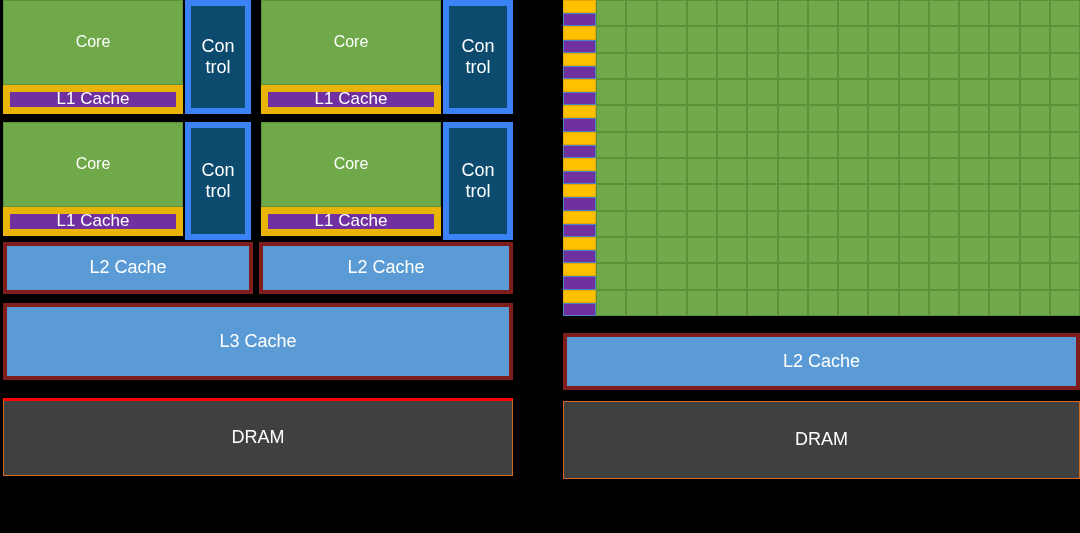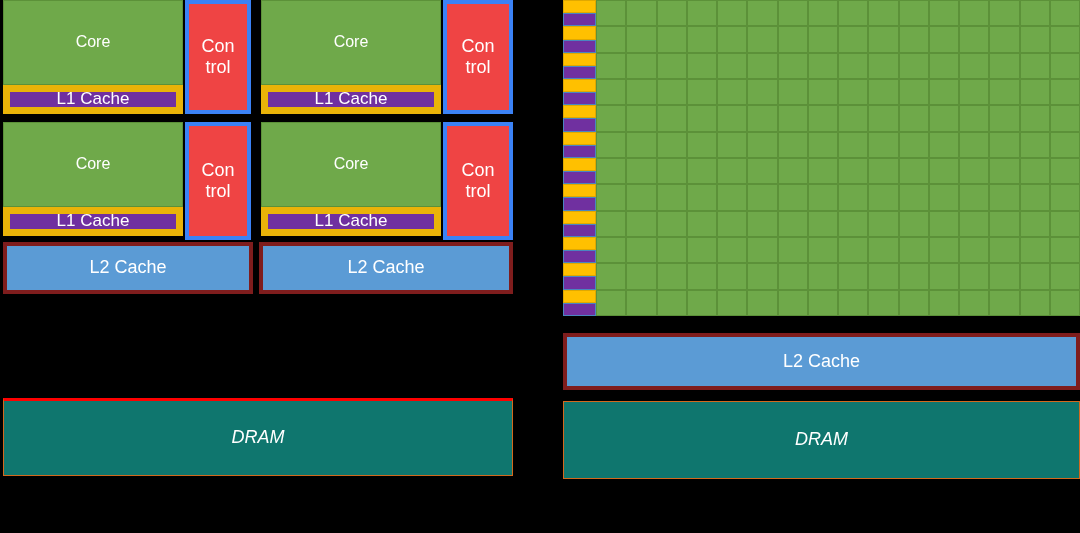--- a/index.html
+++ b/index.html
@@ -32,39 +32,38 @@
     overflow: hidden;
   }
 
   
   .core-green {
     background: #6FA94A;
     border: 1px solid #5C9139;
     font-size: 16px;
   }
   .ctrl-yellow {
-    background: #ef4444;
-    border: 4px solid #3b82f6;
+    background: #0c4a6e;
+    border: 6px solid #3b82f6;
     font-size: 18px;
   }
   .l1-purple {
     background: #7030A0;
     border: 7px solid #eab308;
     font-size: 17px;
   }
   .cache-blue {
     background: #5B9BD5;
     border: 4px solid #7f1d1d;
     font-size: 18px;
   }
   .dram-orange {
-    background: #0f766e;
+    background: #404040;
     border: 1px solid #D2691E;
     font-size: 18px;
-    font-style: italic;
   }
   .dram-redtop {
     border-top: 3px solid #FF0000;
   }
 
   
   #gpu-strips {
     position: absolute;
     left: 563px;
     top: 0px;
@@ -139,20 +138,21 @@
   <div class="blk core-green" style="left:261px; top:122px; width:180px; height:85px;">Core</div>
   <div class="blk l1-purple" style="left:261px; top:207px; width:180px; height:29px;">L1 Cache</div>
   <div class="blk ctrl-yellow" style="left:443px; top:122px; width:70px; height:118px; flex-direction:column;">
     <span>Con</span>
     <span>trol</span>
   </div>
 
   <div class="blk cache-blue" style="left:3px;   top:242px; width:250px; height:52px;">L2 Cache</div>
   <div class="blk cache-blue" style="left:259px; top:242px; width:254px; height:52px;">L2 Cache</div>
 
+  <div class="blk cache-blue" style="left:3px; top:303px; width:510px; height:77px;">L3 Cache</div>
 
   <div class="blk dram-orange dram-redtop" style="left:3px; top:398px; width:510px; height:78px;">DRAM</div>
 
   <div id="gpu-strips">
       <div class="strip-pair">
         <div class="strip-ctrl"></div>
         <div class="strip-l1"></div>
       </div>
       <div class="strip-pair">
         <div class="strip-ctrl"></div>

